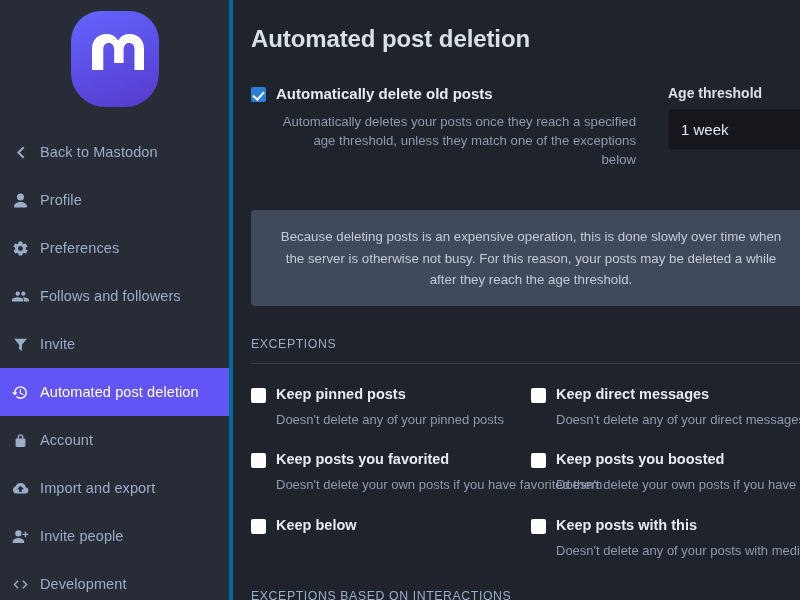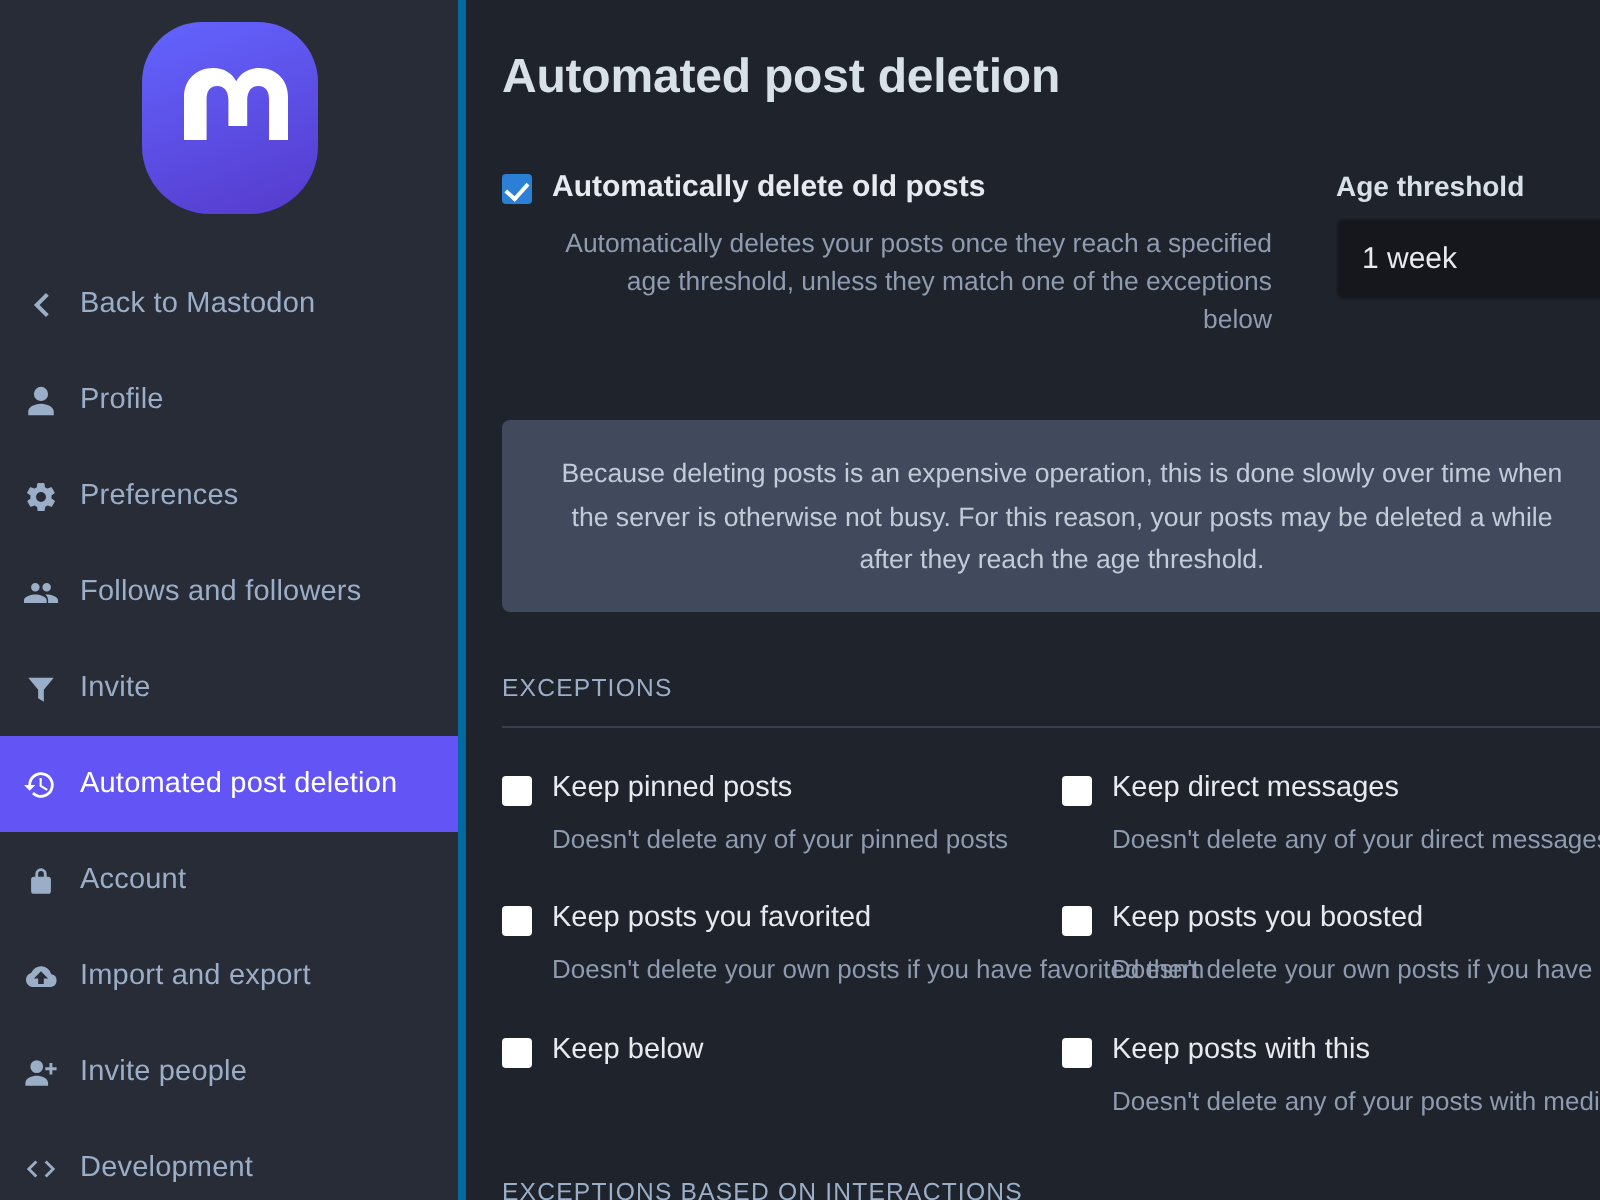--- a/index.html
+++ b/index.html
@@ -89,21 +89,21 @@
 
   .section-head {
     margin: 31px 0 0 18px; font-size: 12.3px; font-weight: normal;
     color: #9baec8; letter-spacing: 0.6px;
   }
   .divider { margin: 12px 0 0 18px; height: 1px; background: #393f4c; width: 560px; }
 
   .grid { margin: 0 0 0 18px; width: 560px; display: flex; flex-wrap: wrap; }
   .cell { width: 50%; padding-top: 22px; }
   .cell-head { display: flex; align-items: flex-start; gap: 10px; }
-  .cell-title { font-size: 14.5px; font-weight: normal; color: #e7ebf0; white-space: nowrap; }
+  .cell-title { font-size: 14.5px; font-weight: bold; color: #e7ebf0; white-space: nowrap; }
   .cell-hint {
     margin: 8px 0 0 25px; font-size: 13px; color: #8e9bb0;
     line-height: 1.4; white-space: nowrap;
   }
   .section-head.second { margin-top: 29px; }
 </style>
 </head>
 <body>
 
 <div class="app">

